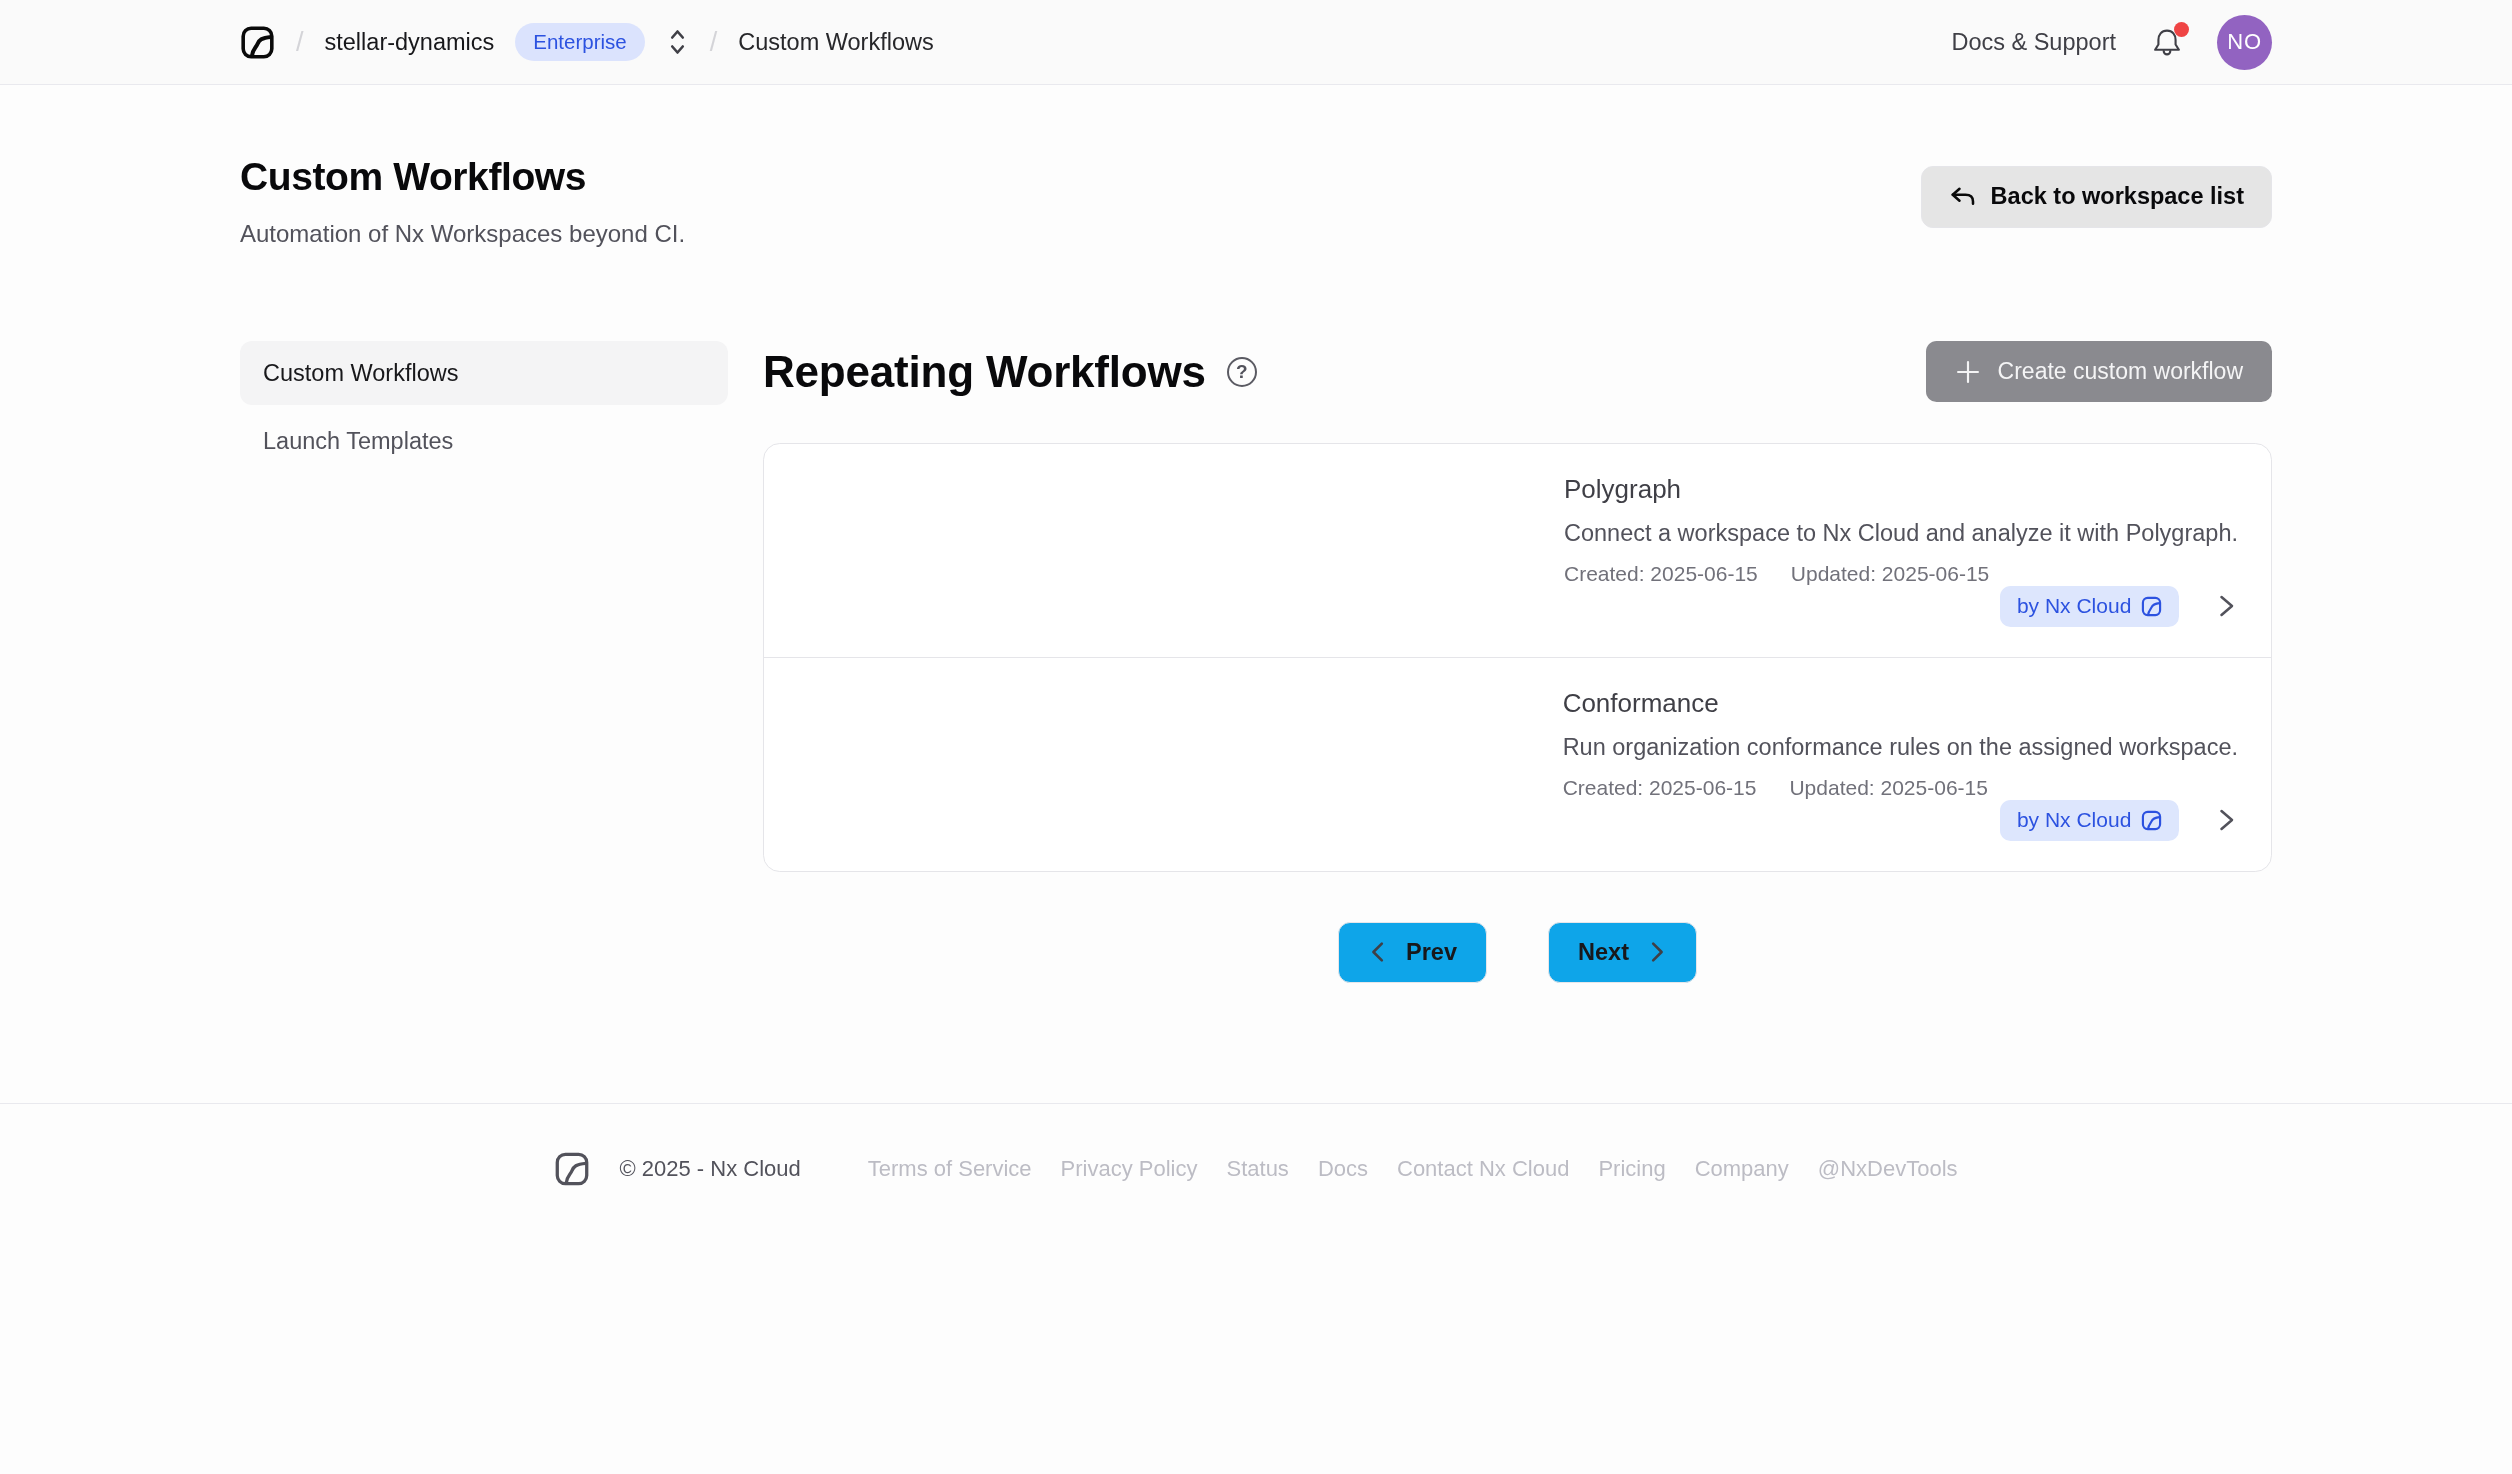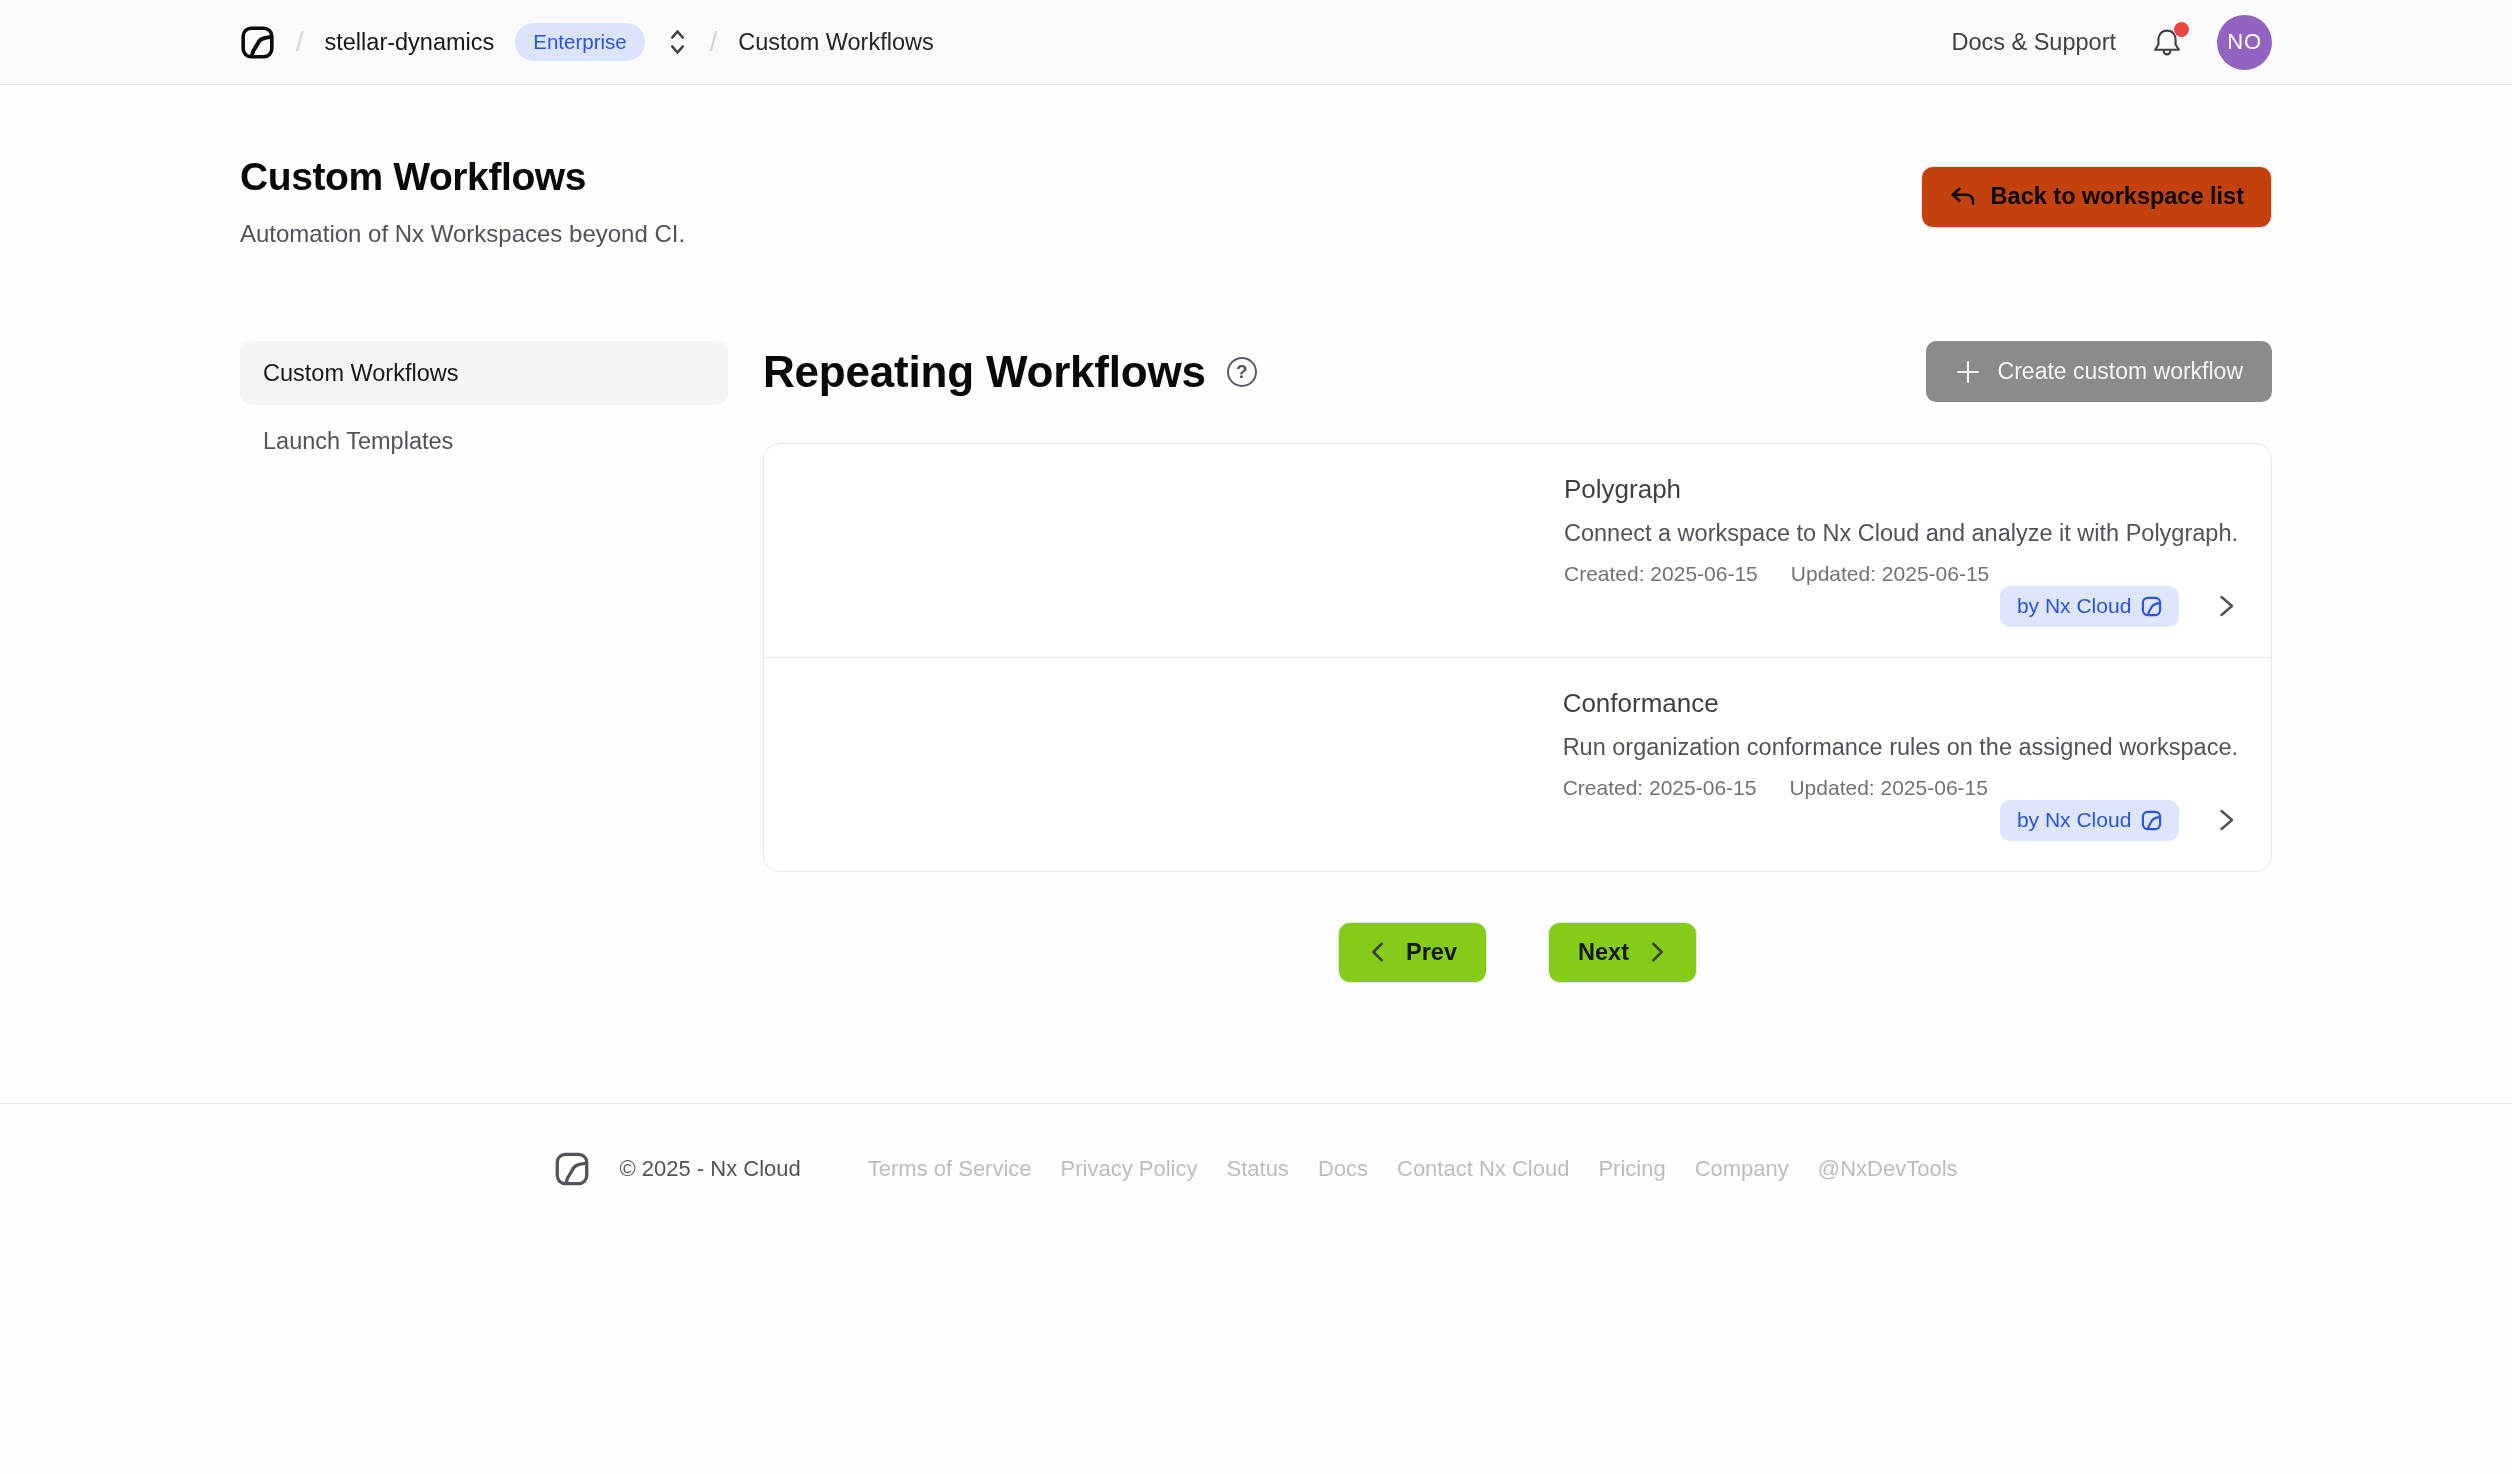--- a/index.html
+++ b/index.html
@@ -18,21 +18,21 @@
   .docs-link { font-size:23.5px; color:#3f3f46; cursor:pointer; }
   .bell-wrap { position:relative; width:35px; height:35px; display:flex; align-items:center; justify-content:center; }
   .bell-dot { position:absolute; top:-3px; right:-4.6px; width:15px; height:15px; border-radius:50%; background:#ef4444; }
   .avatar { width:55px; height:55px; border-radius:50%; background:#9263c1; color:#fff; font-size:22px; font-weight:500; display:flex; align-items:center; justify-content:center; letter-spacing:0.8px; cursor:pointer; }
 
   
   .page-body { height:1018px; }
   .page-head { display:flex; justify-content:space-between; align-items:flex-start; padding-top:70px; }
   .page-title { font-size:39px; font-weight:700; color:#09090b; letter-spacing:-0.4px; }
   .page-subtitle { margin-top:21px; font-size:24px; color:#52525b; }
-  .back-btn { display:flex; align-items:center; gap:15px; height:62px; padding:0 27px; background:#c2410c; border:1.5px solid #e5e5e9; border-radius:12px; font-size:23.5px; font-weight:700; color:#09090b; cursor:pointer; margin-top:10.6px; }
+  .back-btn { display:flex; align-items:center; gap:15px; height:62px; padding:0 27px; background:#e5e5e5; border:1.5px solid #e5e5e9; border-radius:12px; font-size:23.5px; font-weight:700; color:#09090b; cursor:pointer; margin-top:10.6px; }
 
   .content-row { display:flex; gap:35px; margin-top:93px; }
   .side-nav { width:488px; flex-shrink:0; }
   .side-item { height:64px; display:flex; align-items:center; padding:0 23px; border-radius:12px; font-size:23.5px; color:#52525b; margin-bottom:4.6px; cursor:pointer; }
   .side-item.selected { background:#f4f4f5; color:#18181b; }
 
   .main-col { flex:1; }
   .main-head { display:flex; align-items:center; margin-bottom:41px; }
   .main-heading { font-size:44px; font-weight:700; color:#09090b; letter-spacing:-0.2px; }
   .help-circle { margin-left:21px; width:30px; height:30px; border-radius:50%; border:2.3px solid #5b5b63; color:#52525b; font-size:19px; font-weight:600; display:flex; align-items:center; justify-content:center; cursor:pointer; }
@@ -41,21 +41,21 @@
   .card-list { background:#fff; border:1.5px solid #e5e5e9; border-radius:16.7px; }
   .wf-row { display:flex; align-items:flex-end; padding:30px 33px; cursor:pointer;flex-direction:column; }
   .wf-row + .wf-row { border-top:1.5px solid #e5e5e9; }
   .wf-name { font-size:26px; font-weight:500; color:#3f3f46; }
   .wf-desc { margin-top:15px; font-size:23.5px; color:#52525b; }
   .wf-meta { margin-top:15px; font-size:21px; color:#71717a; display:flex; gap:33px; }
   .wf-right { margin-left:auto; display:flex; align-items:center; gap:35px; }
   .nx-badge { display:flex; align-items:center; gap:10px; background:#dde6fd; color:#2c52e0; font-size:21px; font-weight:500; padding:8.4px 16.7px; border-radius:10.6px; }
 
   .pagination { display:flex; justify-content:center; gap:61px; margin-top:50px; }
-  .page-btn { display:flex; align-items:center; gap:18px; height:61px; padding:0 29px; background:#84cc16; border:1.5px solid #e6e6ea; border-radius:12px; font-size:23.5px; font-weight:700; color:#18181b; cursor:pointer; }
+  .page-btn { display:flex; align-items:center; gap:18px; height:61px; padding:0 29px; background:#0ea5e9; border:1.5px solid #e6e6ea; border-radius:12px; font-size:23.5px; font-weight:700; color:#18181b; cursor:pointer; }
 
   
   .footer { border-top:1.5px solid #e9e9ee; padding-top:47px; }
   .footer-row { display:flex; align-items:center; justify-content:center; gap:29px; font-size:22px; }
   .copyright { color:#52525b; margin-right:38px; }
   .foot-link { color:#bcbcc4; cursor:pointer; }
   .icon { display:inline-flex; }
 </style>
 </head>
 <body>

